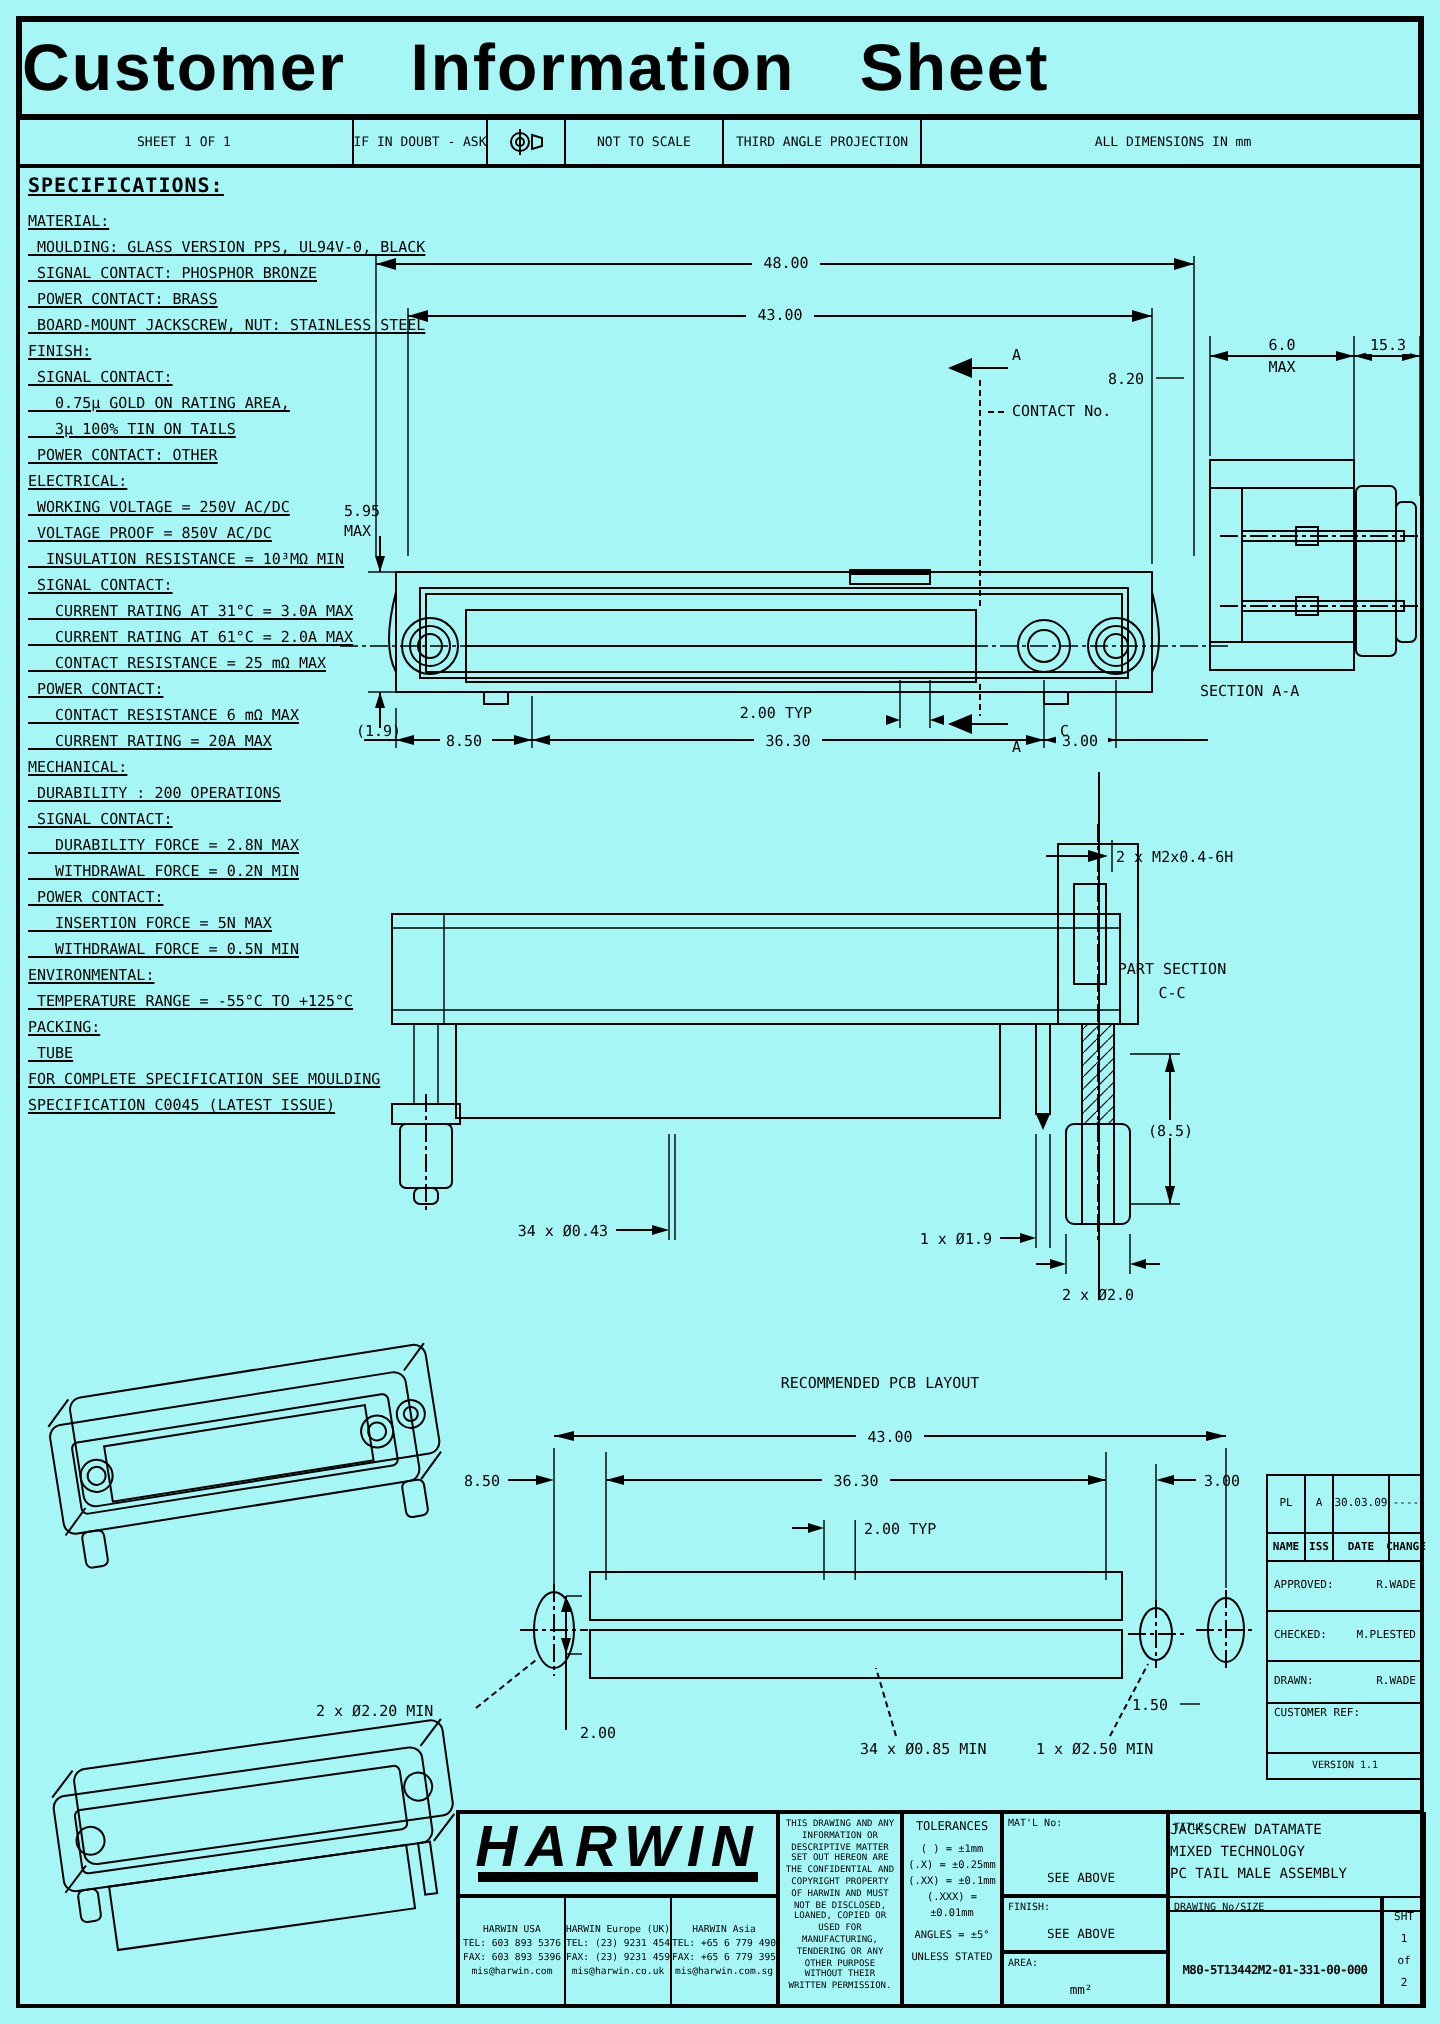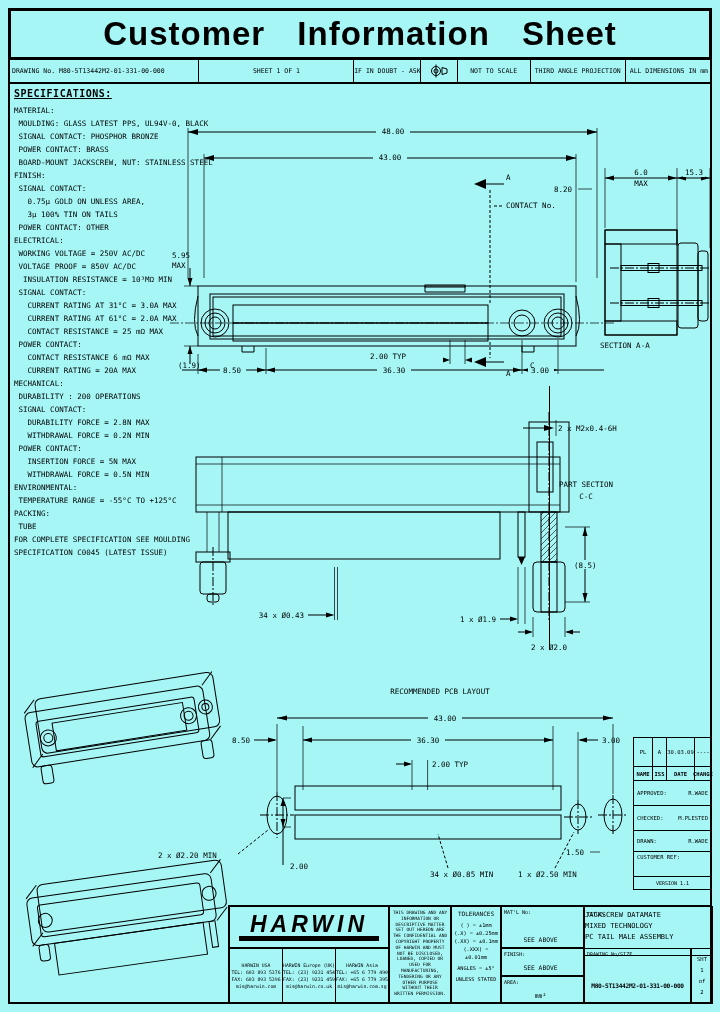--- a/index.html
+++ b/index.html
@@ -1,29 +1,29 @@
 <!DOCTYPE html>
 <html><head>
 <meta charset="utf-8">
 <style>
   html,body{margin:0;padding:0;background:#a6f6f6;}
   .sheet{position:relative;width:720px;height:1012px;background:#a6f6f6;
          font-family:"DejaVu Sans Mono",monospace;color:#000;overflow:hidden;}
   .abs{position:absolute;box-sizing:border-box;}
   .frame{left:8px;top:8px;width:704px;height:996px;border:2px solid #000;}
   .title-box{left:8px;top:8px;width:704px;height:52px;border:3px solid #000;
-             display:flex;align-items:center;justify-content:center;}
+             display:flex;align-items:center;justify-content:flex-start;}
   .title-box span{font-family:"Liberation Sans",sans-serif;font-weight:bold;
                   font-size:33px;word-spacing:22px;letter-spacing:1px;}
   .header-row{left:8px;top:60px;width:704px;height:24px;border-bottom:2px solid #000;
               display:flex;align-items:stretch;font-size:6.5px;}
   .hcell{border-right:1px solid #000;display:flex;align-items:center;padding:0 4px;white-space:nowrap;}
   .hcell:last-child{border-right:none;}
   .hcell.center{justify-content:center;}
-  .specs{left:14px;top:88px;width:208px;}
+  .specs{left:14px;top:88px;width:208px;text-decoration:underline;}
   .specs h2{margin:0 0 5px 0;font-size:10px;font-weight:bold;text-decoration:underline;letter-spacing:.5px;}
   .spec-line{font-size:7.5px;line-height:13px;white-space:pre;}
   svg{position:absolute;overflow:visible;}
   svg text{font-family:"DejaVu Sans Mono",monospace;font-size:7.5px;fill:#000;stroke:none;}
   .shape,.shape line,.shape rect,.shape circle,.shape ellipse,.shape path,.shape polyline{fill:none;stroke:#000;stroke-width:1;}
   .thin{stroke-width:.7 !important;}
   .cl{stroke:#000;stroke-width:.7;fill:none;stroke-dasharray:9 2 2 2;}
   .dash{stroke:#000;stroke-width:.7;fill:none;stroke-dasharray:3 2;}
   .fillb{fill:#000;stroke:none;}
   .bg{fill:#a6f6f6;stroke:none;}
@@ -36,21 +36,21 @@
   .rev .c:last-child{border-right:none;}
   .rev .pair{display:flex;justify-content:space-between;align-items:center;padding:0 3px;border:1px solid #000;border-bottom:none;height:24px;}
   .rev .tall{height:28px;} .rev .hdr{height:13px;font-weight:bold;}
   .rev .cust{border:1px solid #000;border-bottom:none;height:22px;padding:2px 3px 0 3px;}
   .rev .ver{border:1px solid #000;height:12px;display:flex;align-items:center;justify-content:center;font-size:5px;}
   
   .tblock{left:228px;top:905px;width:484px;height:98px;border:1px solid #000;}
   .tb{position:absolute;box-sizing:border-box;border:1px solid #000;}
   .logo-cell{left:0;top:0;width:160px;height:42px;display:flex;flex-direction:column;align-items:center;justify-content:center;}
   .logo-text{font-family:"Liberation Sans",sans-serif;font-weight:900;font-style:italic;
-             font-size:23px;letter-spacing:4px;line-height:22px;}
+             font-size:29px;letter-spacing:4px;line-height:22px;}
   .logo-bar{width:140px;height:5px;background:#000;margin-top:1px;}
   .addr{left:0;top:42px;width:160px;height:56px;display:flex;}
   .addr .col{flex:1;border-right:1px solid #000;font-size:4.8px;line-height:7px;text-align:center;
              display:flex;flex-direction:column;justify-content:center;white-space:nowrap;overflow:hidden;}
   .addr .col:last-child{border-right:none;}
   .disc{left:160px;top:0;width:62px;height:98px;font-size:4.5px;line-height:5.8px;text-align:center;
         padding:3px 2px;}
   .tol{left:222px;top:0;width:50px;height:98px;font-size:5.2px;line-height:8px;text-align:center;padding-top:3px;}
   .tol .h{font-size:6px;margin-bottom:3px;}
   .fld-matl{left:272px;top:0;width:83px;height:42px;}
@@ -70,24 +70,20 @@
 
 <div class="sheet">
 
   <div class="abs frame"></div>
 
   <div class="abs title-box">
     <span>Customer Information Sheet</span>
   </div>
 
   <div class="abs header-row">
-    <div class="hcell" style="width:200px">
-      <span>DRAWING No.</span>&nbsp;
-      <span>M80-5T13442M2-01-331-00-000</span>
-    </div>
     <div class="hcell center" style="width:160px">SHEET 1 OF 1</div>
     <div class="hcell center" style="width:58px">IF IN DOUBT - ASK</div>
     <div class="hcell center" style="width:30px">
       <svg width="18" height="14" viewBox="0 0 18 14" style="position:static">
         <g class="shape thin">
           <circle cx="6" cy="7" r="4.5"></circle>
             <circle cx="6" cy="7" r="2"></circle>
           <line x1="6" y1="0.5" x2="6" y2="13.5"></line>
           <path d="M12,3.5 L17,5 V9 L12,10.5 Z"></path>
         </g>
@@ -96,27 +92,27 @@
     <div class="hcell center" style="width:70px">NOT TO SCALE</div>
     <div class="hcell center" style="width:90px">THIRD ANGLE PROJECTION</div>
     <div class="hcell center" style="flex:1">ALL DIMENSIONS IN mm</div>
   </div>
 
   <div class="abs specs">
     <h2>SPECIFICATIONS:</h2>
     <div>
 
     <div class="spec-line">MATERIAL:</div>
-        <div class="spec-line"> MOULDING: GLASS LATEST PPS, UL94V-0, BLACK</div>
+        <div class="spec-line"> MOULDING: GLASS VERSION PPS, UL94V-0, BLACK</div>
         <div class="spec-line"> SIGNAL CONTACT: PHOSPHOR BRONZE</div>
         <div class="spec-line"> POWER CONTACT: BRASS</div>
         <div class="spec-line"> BOARD-MOUNT JACKSCREW, NUT: STAINLESS STEEL</div>
         <div class="spec-line">FINISH:</div>
         <div class="spec-line"> SIGNAL CONTACT:</div>
-        <div class="spec-line">   0.75µ GOLD ON UNLESS AREA,</div>
+        <div class="spec-line">   0.75µ GOLD ON RATING AREA,</div>
         <div class="spec-line">   3µ 100% TIN ON TAILS</div>
         <div class="spec-line"> POWER CONTACT: OTHER</div>
         <div class="spec-line">ELECTRICAL:</div>
         <div class="spec-line"> WORKING VOLTAGE = 250V AC/DC</div>
         <div class="spec-line"> VOLTAGE PROOF = 850V AC/DC</div>
         <div class="spec-line">  INSULATION RESISTANCE = 10³MΩ MIN</div>
         <div class="spec-line"> SIGNAL CONTACT:</div>
         <div class="spec-line">   CURRENT RATING AT 31°C = 3.0A MAX</div>
         <div class="spec-line">   CURRENT RATING AT 61°C = 2.0A MAX</div>
         <div class="spec-line">   CONTACT RESISTANCE = 25 mΩ MAX</div>

